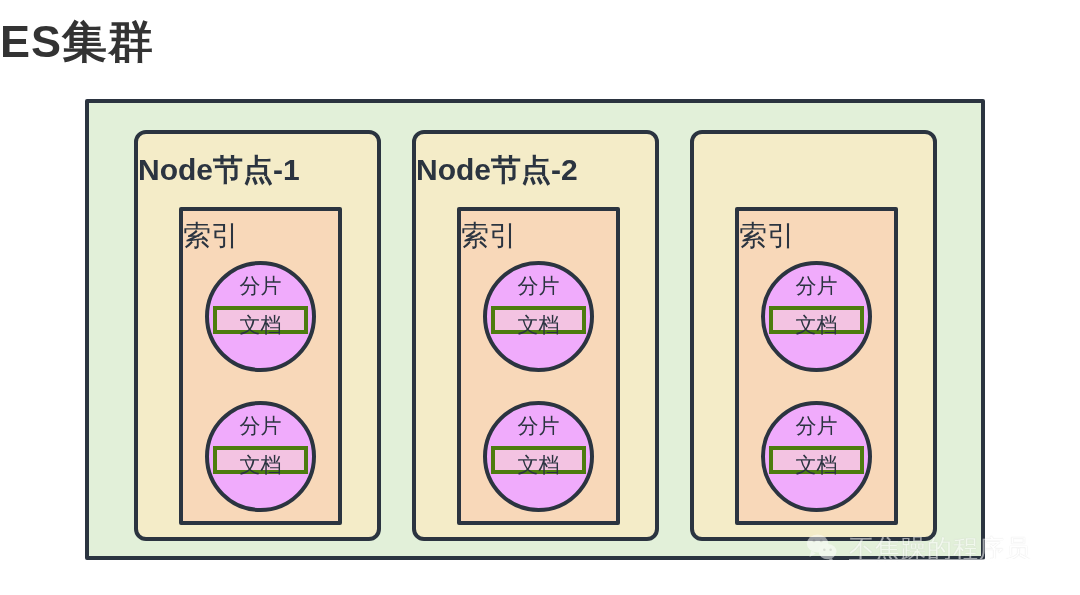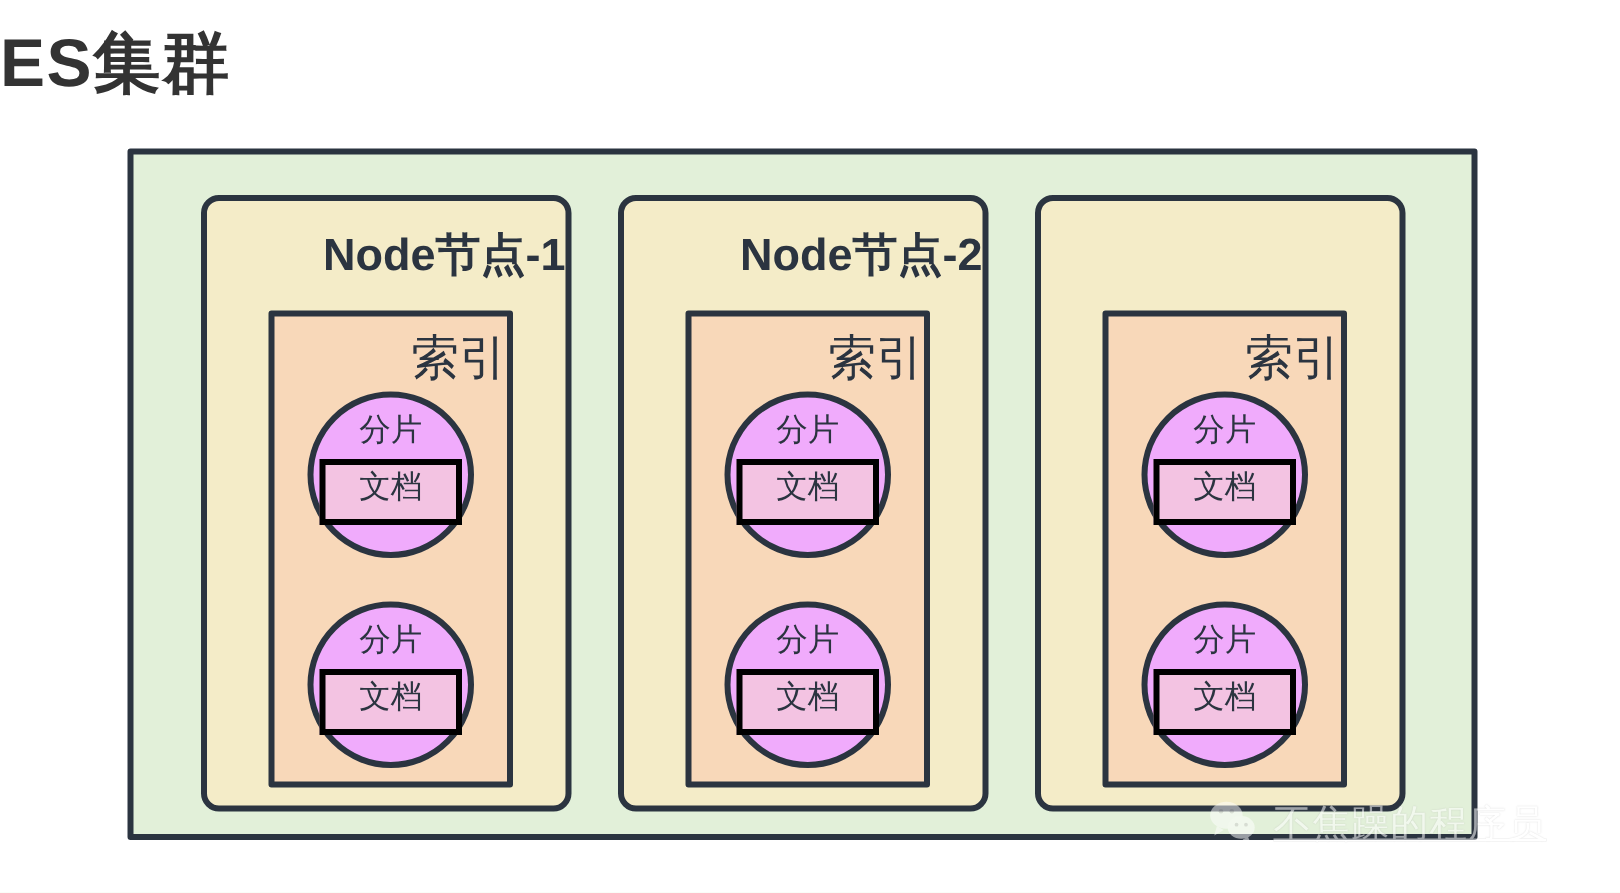--- a/index.html
+++ b/index.html
@@ -63,21 +63,21 @@
   }
   .node-box.n1 { left: 45px; }
   .node-box.n2 { left: 323px; }
   .node-box.n3 { left: 601px; }
 
   .node-title {
     position: absolute;
     left: 0;
     top: 16px;
     width: 100%;
-    text-align: right;
+    text-align: left;
     font-size: 30px;
     font-weight: bold;
     color: #2b3440;
     white-space: nowrap;
     letter-spacing: 0px;
   }
 
   
   .index-box {
     position: absolute;
@@ -89,22 +89,22 @@
     border: 4px solid #2b3440;
     border-radius: 2px;
     box-sizing: border-box;
   }
 
   .index-title {
     position: absolute;
     left: 0;
     top: 6px;
     width: 100%;
-    text-align: right;
-    font-size: 32px;
+    text-align: left;
+    font-size: 28px;
     color: #2b3440;
     white-space: nowrap;
   }
 
   
   .shard {
     position: absolute;
     left: 22px;
     width: 111px;
     height: 111px;
@@ -126,23 +126,23 @@
     color: #2b3440;
     white-space: nowrap;
   }
 
   
   .doc-box {
     position: absolute;
     left: 4px;
     top: 41px;
     width: 95px;
-    height: 44px;
+    height: 28px;
     background: #f3c3e2;
-    border: 4px solid #000000;
+    border: 4px solid #4d7c0f;
     box-sizing: border-box;
   }
   .doc-label {
     position: absolute;
     left: 0;
     top: 2px;
     width: 100%;
     text-align: center;
     font-size: 21px;
     color: #2b3440;

